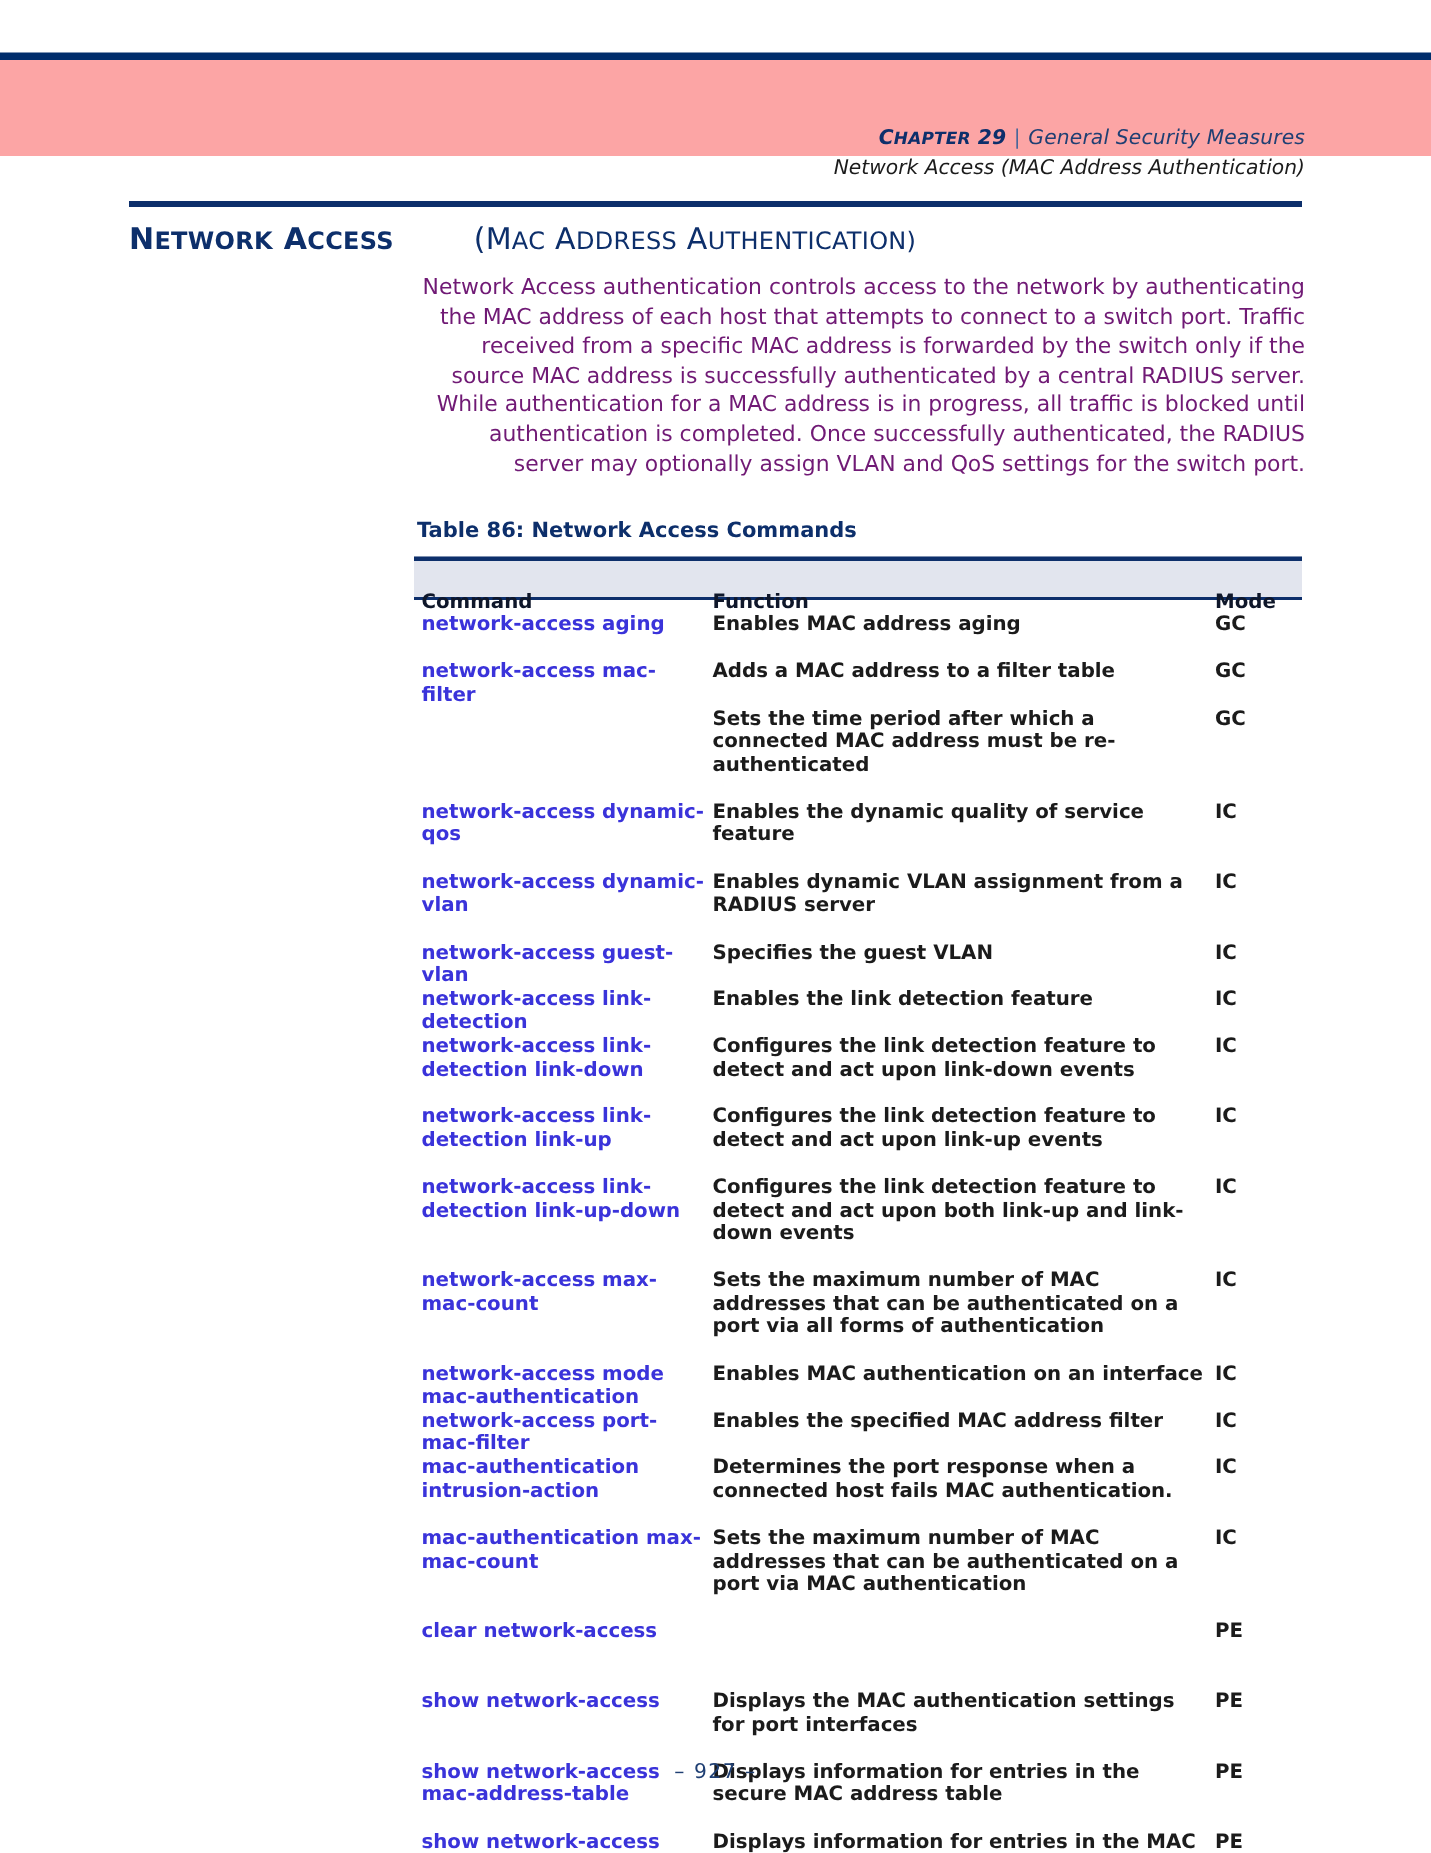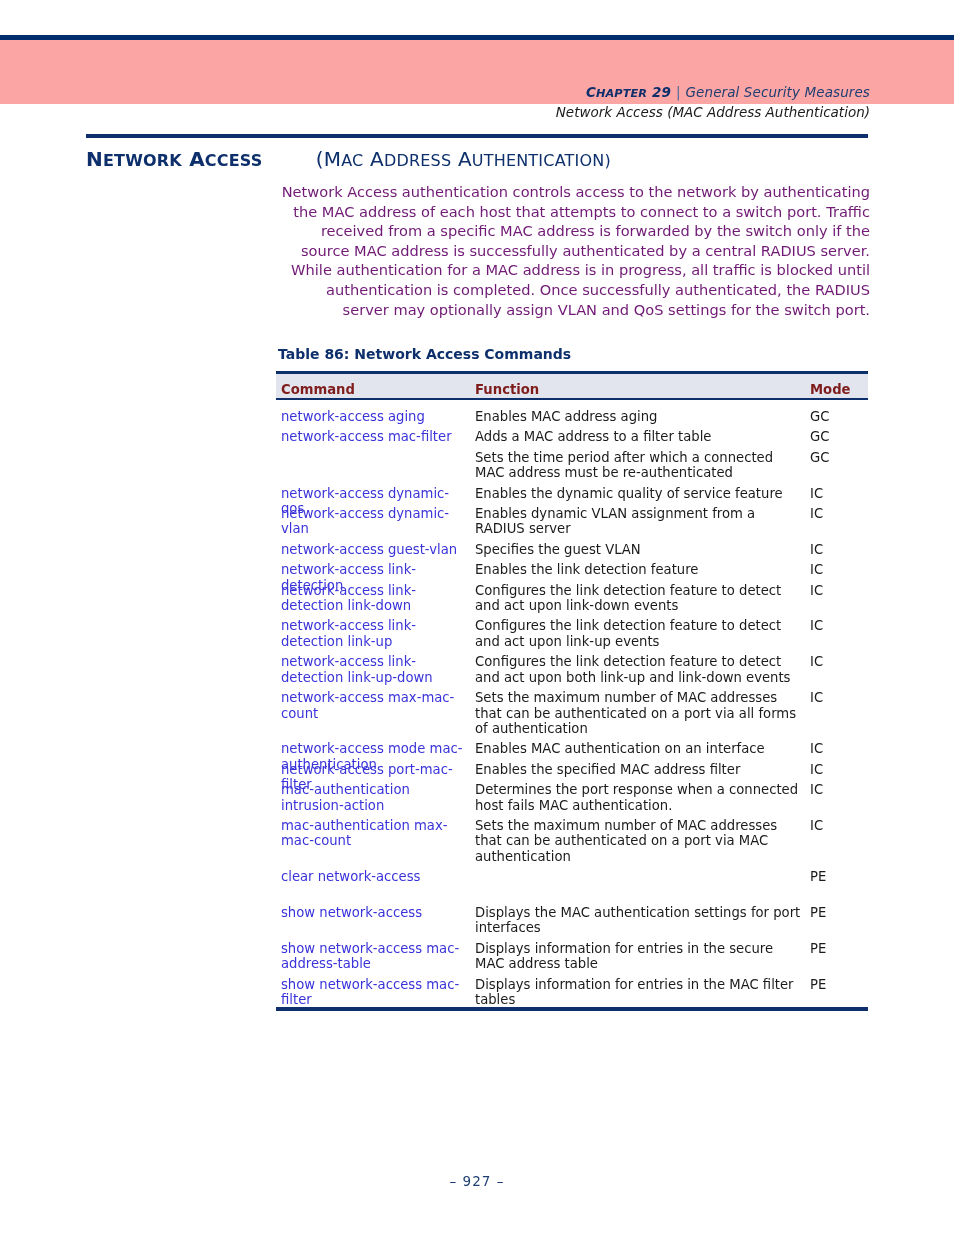--- a/index.html
+++ b/index.html
@@ -126,33 +126,34 @@
   }
   .thead {
     background: #e2e5ee;
     border-top: 3px solid #0d2f6b;
     border-bottom: 2px solid #0d2f6b;
     height: 24px;
     position: relative;
   }
   .thead .th {
     position: absolute;
-    top: 8px;
+    top: 20px;
     font-size: 13.2px;
     font-weight: bold;
-    color: #7f1d1d;
+    color: #0f172a;
     white-space: nowrap;
   }
   .th-command { left: 5px; }
   .th-function { left: 199px; }
   .th-mode { left: 534px; }
 
   .trow {
     position: relative;
-    padding: 1px 0 4px 0;
+    padding: 12px 0 4px 0;
+    font-weight: bold;
   }
   .cell {
     position: absolute;
     top: 9px;
     font-size: 13.2px;
     line-height: 15.4px;
   }
   .cell-command {
     left: 5px;
     width: 190px;

